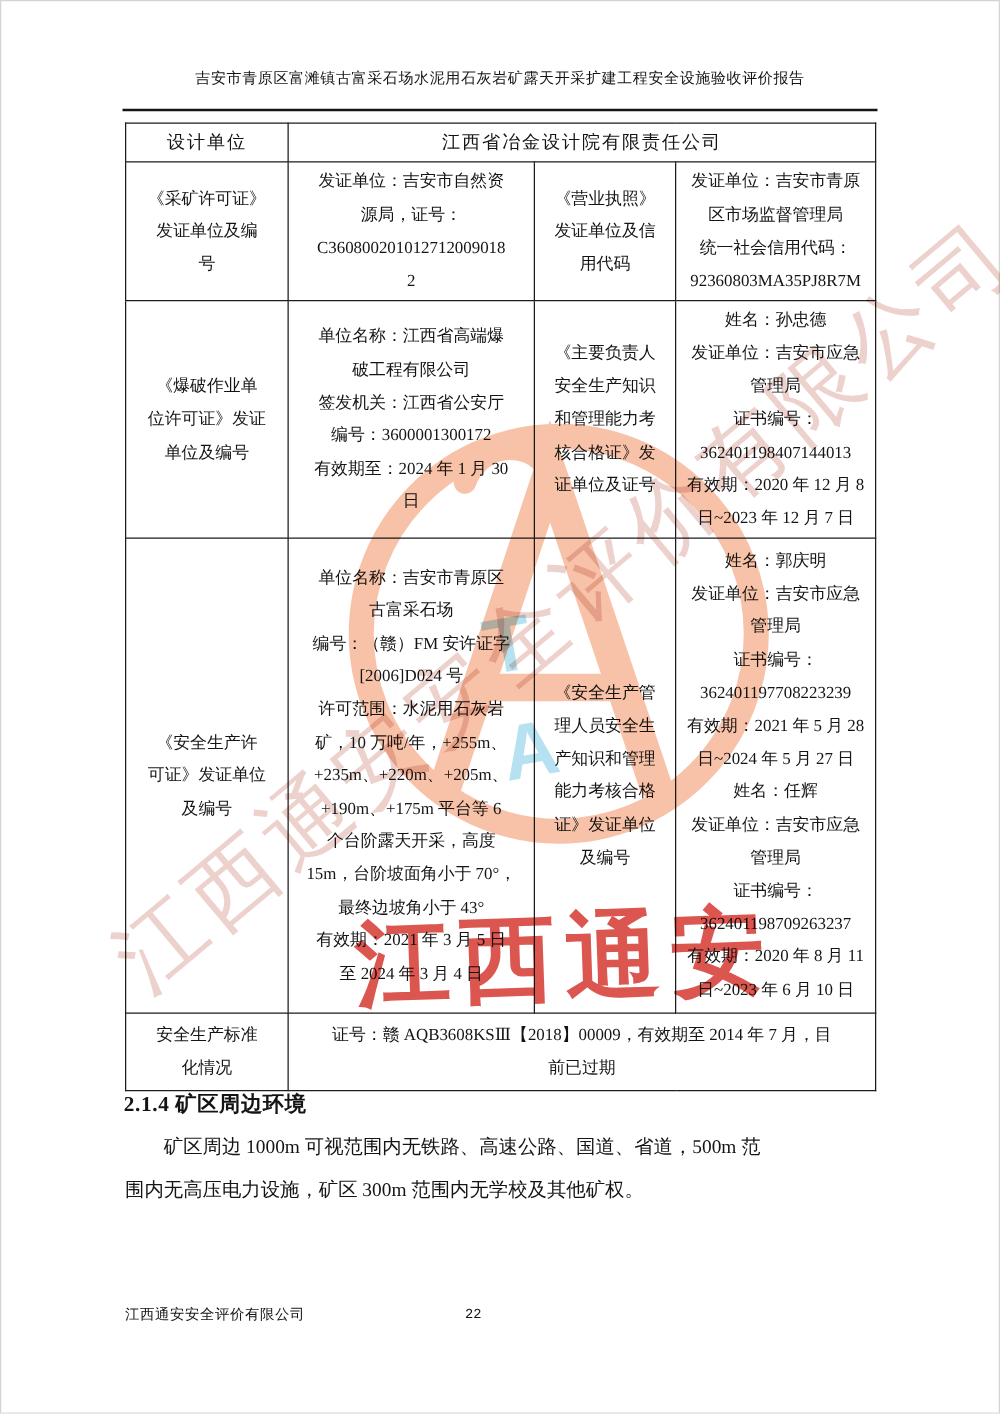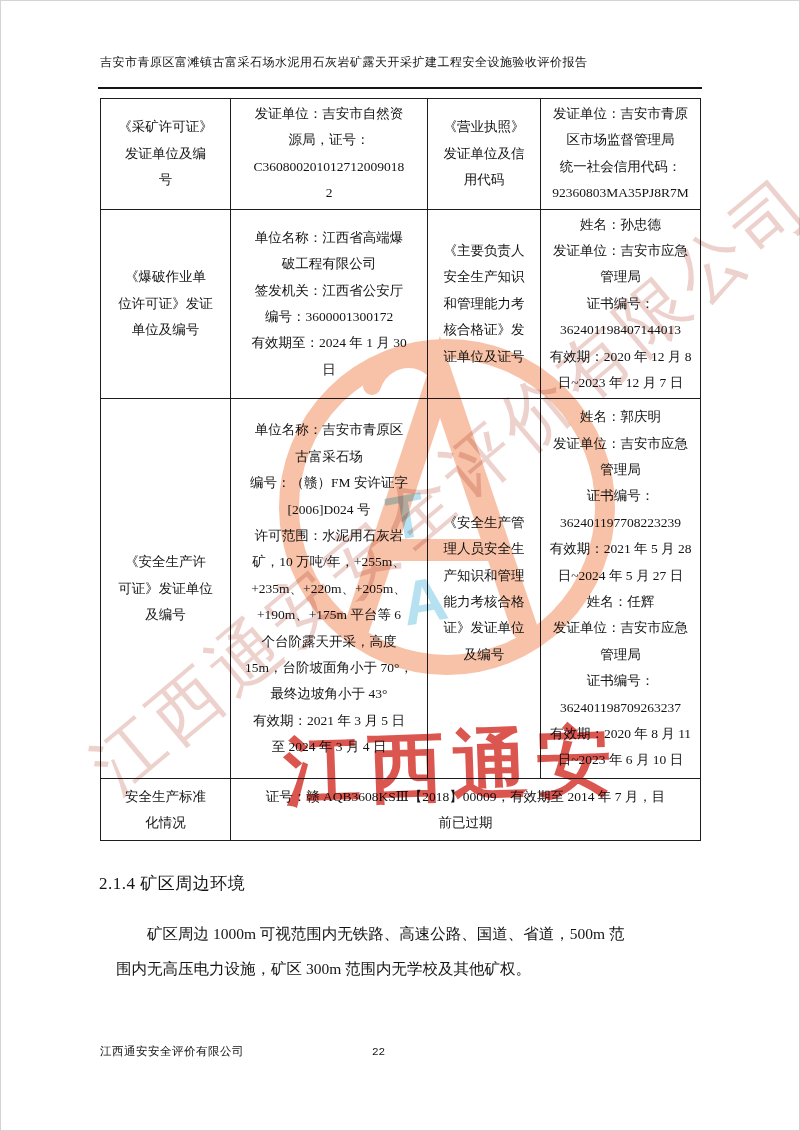--- a/index.html
+++ b/index.html
@@ -4,41 +4,41 @@
 <style>
   html,body{margin:0;padding:0;}
   body{
     width:800px;height:1131px;position:relative;background:#ffffff;
     font-family:"Liberation Serif","DejaVu Serif",serif;color:#141414;
     overflow:hidden;
   }
   .page-border{position:absolute;inset:0;border:1px solid #d6d4d0;pointer-events:none;}
 
   
-  .doc-header{position:absolute;left:100px;top:54px;width:600px;
+  .doc-header{position:absolute;left:100px;top:54px;width:600px;text-align:center;
     font-size:12px;line-height:17px;letter-spacing:0.5px;}
   .header-rule{position:absolute;left:98px;top:87px;width:604px;height:2.4px;background:#151515;}
 
   
   table.cert{position:absolute;left:100px;top:98px;width:600px;border-collapse:collapse;table-layout:fixed;}
   table.cert td{
     border:1.4px solid #1d1d1d;font-size:13.5px;line-height:26.4px;
     padding:2px 6px;vertical-align:middle;white-space:pre-line;text-align:center;
   }
   td.al{text-align:left;}
   tr.r1{height:30px;} tr.r2{height:109px;} tr.r3{height:186px;}
   tr.r4{height:380px;} tr.r5{height:62px;padding-left:12px;}
   tr.r1 td{letter-spacing:1.5px;font-size:14.5px;}
 
   
   .sec-heading{position:absolute;left:99px;top:872px;width:600px;
-    font-size:17px;font-weight:normal;letter-spacing:0.5px;}
+    font-size:17px;font-weight:bold;letter-spacing:0.5px;}
   .body-text{position:absolute;left:100px;top:900px;width:602px;
     font-size:15.5px;line-height:35px;text-align:justify;}
-  .body-text p{margin:16px;text-indent:2em;white-space:pre-line;}
+  .body-text p{margin:0;text-indent:2em;white-space:pre-line;}
 
   
   .footer-company{position:absolute;left:100px;top:1044px;font-size:11.5px;letter-spacing:0.5px;}
   .footer-page{position:absolute;left:372px;top:1046px;font-size:11px;font-family:Liberation Mono, monospace;}
 
   
   .wm{position:absolute;pointer-events:none;mix-blend-mode:multiply;}
   .wm-logo{left:262px;top:322px;width:370px;height:370px;opacity:0.62;}
   .wm-diagonal{
     left:72px;top:742px;transform:rotate(-40deg);transform-origin:left top;
@@ -67,20 +67,24 @@
 <div class="header-rule"></div>
 
 <table class="cert">
   <colgroup>
       <col style="width:130px">
       <col style="width:197px">
       <col style="width:113px">
       <col style="width:160px">
     </colgroup>
   <tbody>
+      <tr class="r1">
+    <td>设计单位</td>
+    <td colspan="3">江西省冶金设计院有限责任公司</td>
+  </tr>
   <tr class="r2">
     <td>《采矿许可证》
 发证单位及编
 号</td>
     <td class="al">发证单位：吉安市自然资
 源局，证号：
 C360800201012712009018
 2</td>
     <td>《营业执照》
 发证单位及信

